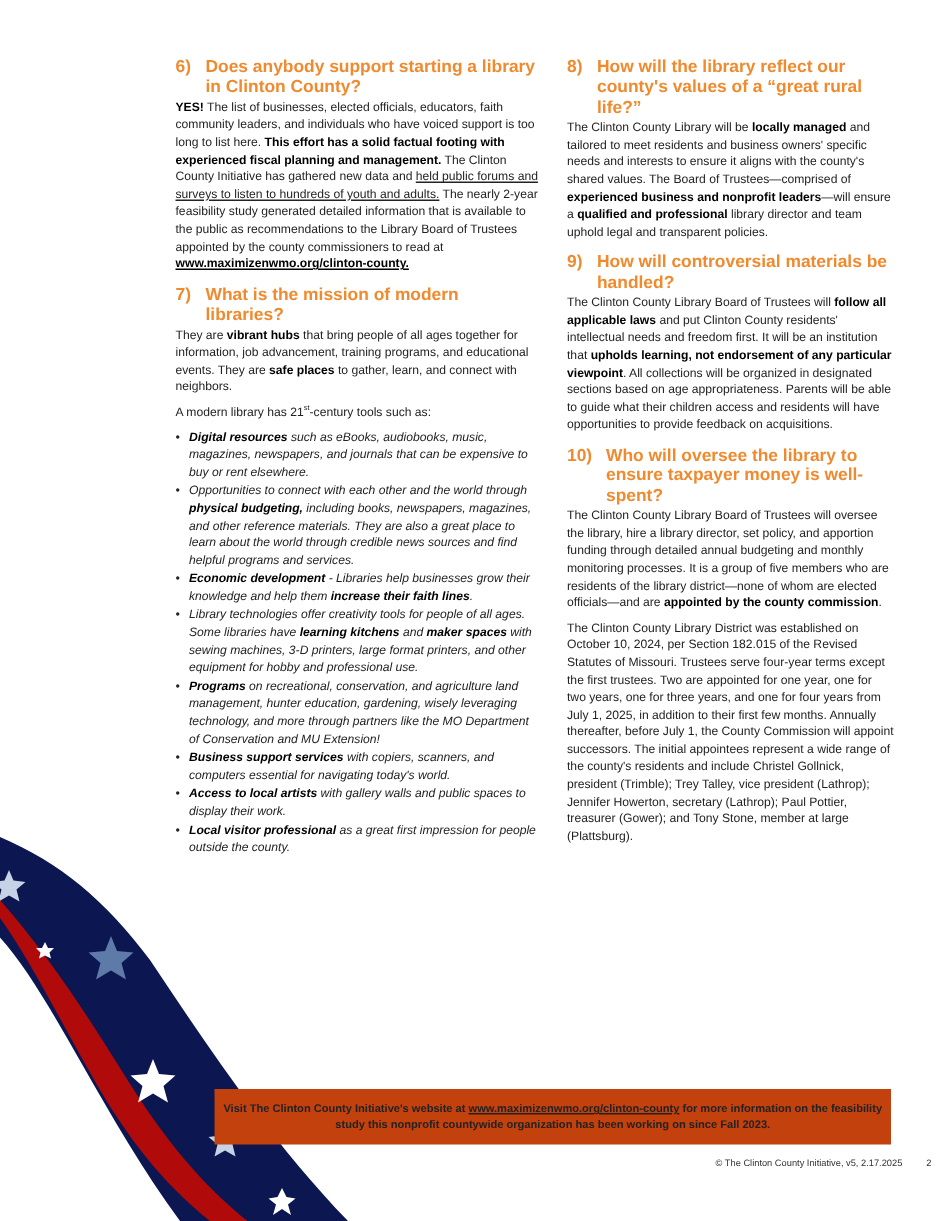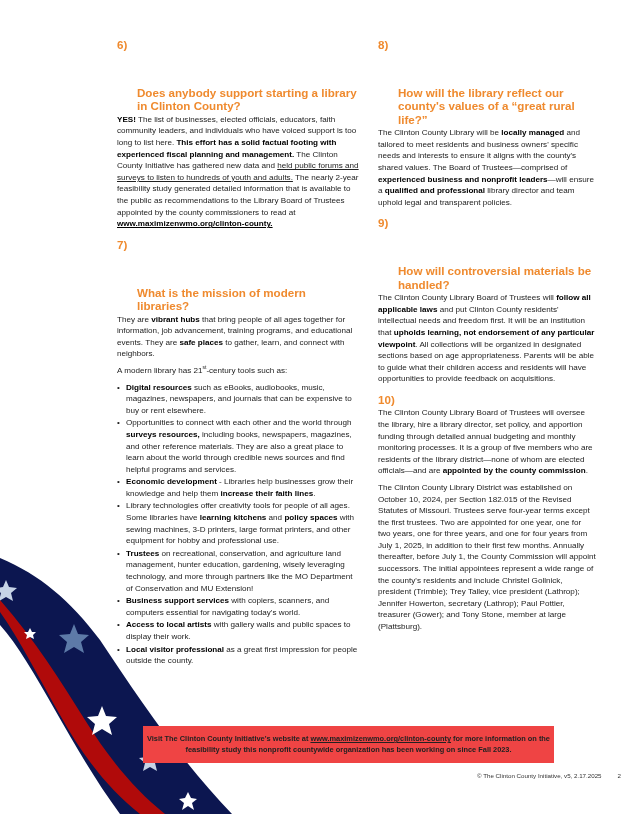--- a/index.html
+++ b/index.html
@@ -6,30 +6,30 @@
   body { width:629px; height:814px; background:#ffffff; position:relative; overflow:hidden;
          font-family:"Liberation Sans", sans-serif; color:#222; }
   .ribbon { position:absolute; left:0; top:0; width:629px; height:814px; z-index:0; pointer-events:none; }
   .col { position:absolute; z-index:1; font-size:8.1px; line-height:11.6px; }
   .col-left { left:117px; top:38px; width:244px; }
   .col-right { left:378px; top:38px; width:218px; }
   h2 { color:#ef8a2e; font-size:11.6px; line-height:13.4px; margin:0 0 1px 0; font-weight:bold;
        display:flex; }
   h2 .num { flex:0 0 auto; width:20px; }
   h2 .num.wide { width:26px; }
-  h2 .txt { flex:1 1 auto;margin-top:48px; }
+  h2 .txt { flex:1 1 auto; }
   p { margin:0 0 5px 0; }
   b { font-weight:900; color:#000;margin-top:12px; }
   .u { text-decoration:underline; }
-  ul { margin:0 0 0 0; padding:0 0 0 9px; list-style:none; }
+  ul { margin:0 0 0 0; padding:0 0 0 9px; list-style:none;font-style:italic; }
   ul li { position:relative; margin:0 0 1px 0; }
   ul li::before { content:"•"; position:absolute; left:-9px; top:0; color:#222; }
   .sec { margin-bottom:8px; }
   sup { font-size:5px; line-height:0; }
-  .banner { position:absolute; left:143px; top:726px; width:411px; height:37px; background:#ef4444; z-index:2;
+  .banner { position:absolute; left:143px; top:726px; width:451px; height:37px; background:#c2410c; z-index:2;
             display:flex; align-items:center; justify-content:center; text-align:center;
             font-size:7.4px; line-height:10.5px; font-weight:bold; color:#222; }
   .banner .link { text-decoration:underline; }
   .footer { position:absolute; right:8px; top:772px; z-index:2; font-size:6.2px; color:#333; }
   .footer .pg { margin-left:16px; }
 </style>
 </head>
 <body>
 
 <svg class="ribbon" viewBox="0 0 629 814" xmlns="http://www.w3.org/2000/svg">
@@ -59,24 +59,24 @@
 
   <div class="sec">
     <h2>
       <span class="num">7)</span>
       <span class="txt">What is the mission of modern libraries?</span>
     </h2>
     <p><span>They are </span><b>vibrant hubs</b><span> that bring people of all ages together for information, job advancement, training programs, and educational events. They are </span><b>safe places</b><span> to gather, learn, and connect with neighbors.</span></p>
     <p><span>A modern library has 21</span><sup>st</sup><span>-century tools such as:</span></p>
     <ul>
       <li><b>Digital resources</b><span> such as eBooks, audiobooks, music, magazines, newspapers, and journals that can be expensive to buy or rent elsewhere.</span></li>
-      <li><span>Opportunities to connect with each other and the world through </span><b>surveys resources,</b><span> including books, newspapers, magazines, and other reference materials. They are also a great place to learn about the world through credible news sources and find helpful programs and services.</span></li>
+      <li><span>Opportunities to connect with each other and the world through </span><b>physical budgeting,</b><span> including books, newspapers, magazines, and other reference materials. They are also a great place to learn about the world through credible news sources and find helpful programs and services.</span></li>
       <li><b>Economic development</b><span> - Libraries help businesses grow their knowledge and help them </span><b>increase their faith lines</b><span>.</span></li>
-      <li><span>Library technologies offer creativity tools for people of all ages. Some libraries have </span><b>learning kitchens</b><span> and </span><b>policy spaces</b><span> with sewing machines, 3-D printers, large format printers, and other equipment for hobby and professional use.</span></li>
-      <li><b>Trustees</b><span> on recreational, conservation, and agriculture land management, hunter education, gardening, wisely leveraging technology, and more through partners like the MO Department of Conservation and MU Extension!</span></li>
+      <li><span>Library technologies offer creativity tools for people of all ages. Some libraries have </span><b>learning kitchens</b><span> and </span><b>maker spaces</b><span> with sewing machines, 3-D printers, large format printers, and other equipment for hobby and professional use.</span></li>
+      <li><b>Programs</b><span> on recreational, conservation, and agriculture land management, hunter education, gardening, wisely leveraging technology, and more through partners like the MO Department of Conservation and MU Extension!</span></li>
       <li><b>Business support services</b><span> with copiers, scanners, and computers essential for navigating today's world.</span></li>
       <li><b>Access to local artists</b><span> with gallery walls and public spaces to display their work.</span></li>
       <li><b>Local visitor professional</b><span> as a great first impression for people outside the county.</span></li>
     </ul>
   </div>
 </div>
 
 <div class="col col-right">
   <div class="sec">
     <h2>
@@ -90,20 +90,21 @@
     <h2>
       <span class="num">9)</span>
       <span class="txt">How will controversial materials be handled?</span>
     </h2>
     <p><span>The Clinton County Library Board of Trustees will </span><b>follow all applicable laws</b><span> and put Clinton County residents' intellectual needs and freedom first. It will be an institution that </span><b>upholds learning, not endorsement of any particular viewpoint</b><span>. All collections will be organized in designated sections based on age appropriateness. Parents will be able to guide what their children access and residents will have opportunities to provide feedback on acquisitions.</span></p>
   </div>
 
   <div class="sec">
     <h2>
       <span class="num wide">10)</span>
+      <span class="txt">Who will oversee the library to ensure taxpayer money is well-spent?</span>
     </h2>
     <p><span>The Clinton County Library Board of Trustees will oversee the library, hire a library director, set policy, and apportion funding through detailed annual budgeting and monthly monitoring processes. It is a group of five members who are residents of the library district—none of whom are elected officials—and are </span><b>appointed by the county commission</b><span>.</span></p>
     <p>The Clinton County Library District was established on October 10, 2024, per Section 182.015 of the Revised Statutes of Missouri. Trustees serve four-year terms except the first trustees. Two are appointed for one year, one for two years, one for three years, and one for four years from July 1, 2025, in addition to their first few months. Annually thereafter, before July 1, the County Commission will appoint successors. The initial appointees represent a wide range of the county's residents and include Christel Gollnick, president (Trimble); Trey Talley, vice president (Lathrop); Jennifer Howerton, secretary (Lathrop); Paul Pottier, treasurer (Gower); and Tony Stone, member at large (Plattsburg).</p>
   </div>
 </div>
 
 <div class="banner">
   <div><span>Visit The Clinton County Initiative's website at </span><span class="link">www.maximizenwmo.org/clinton-county</span><span> for more information on the feasibility study this nonprofit countywide organization has been working on since Fall 2023.</span></div>
 </div>
 

